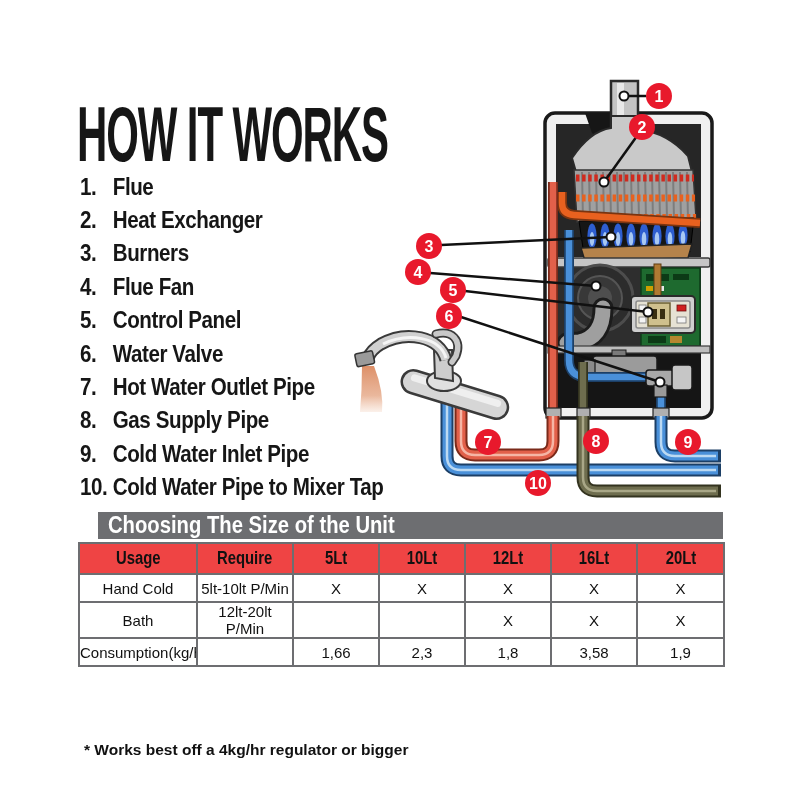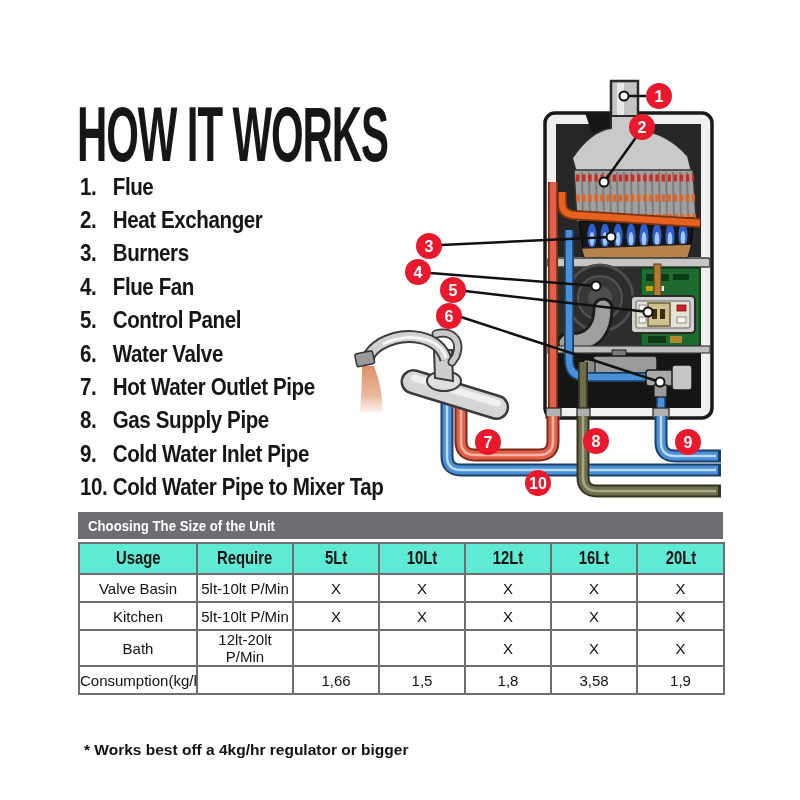--- a/index.html
+++ b/index.html
@@ -18,27 +18,27 @@
     display:flex; align-items:center; height:33.4px;
     font-size:24.5px; font-weight:700; letter-spacing:-0.5px; white-space:nowrap;
     transform:scaleX(0.84); transform-origin:0 50%; color:#161616;
   }
   .part .num { width:39px; flex:0 0 39px; }
   #diagram { position:absolute; left:300px; top:70px; width:500px; height:445px; }
 
   .size-table-wrap { position:absolute; left:78px; top:512px; width:645px; }
   .tbl-title {
     background:#6d6e71; color:#fff; height:27px; line-height:27px;
-    padding-left:10px; font-size:15px; font-weight:700;
+    padding-left:10px; font-size:23px; font-weight:700;margin-left:20px;
   }
   .cond { display:inline-block; transform:scaleX(0.88); transform-origin:0 50%; white-space:nowrap; }
   .condc { display:inline-block; transform:scaleX(0.85); white-space:nowrap; }
   table { border-collapse:collapse; width:645px; margin-top:3px; table-layout:fixed; }
   th, td { border:2.5px solid #6d6e71; text-align:center; padding:0; overflow:hidden; }
-  th { height:29px; font-size:17.5px; font-weight:700; background:#5eead4;text-align:center; }
+  th { height:29px; font-size:17.5px; font-weight:700; background:#ef4444;text-align:center; }
   td { height:26px; font-size:15px; font-weight:400; background:#fff; }
   .footnote { position:absolute; left:84px; top:741px; font-size:15.5px; font-weight:700; }
 </style>
 </head>
 <body>
 
 <div class="title">HOW IT WORKS</div>
 
 <div class="parts">
   <div class="part">
@@ -342,51 +342,42 @@
         <th><span class="condc">Require</span></th>
         <th><span class="condc">5Lt</span></th>
         <th><span class="condc">10Lt</span></th>
         <th><span class="condc">12Lt</span></th>
         <th><span class="condc">16Lt</span></th>
         <th><span class="condc">20Lt</span></th>
       </tr>
     </thead>
     <tbody>
       <tr>
-        <td>Valve Basin</td>
-          <td>5lt-10lt P/Min</td>
-          <td>X</td>
-          <td>X</td>
-          <td>X</td>
-          <td>X</td>
-          <td>X</td>
-      </tr>
-      <tr>
-        <td>Kitchen</td>
+        <td>Hand Cold</td>
           <td>5lt-10lt P/Min</td>
           <td>X</td>
           <td>X</td>
           <td>X</td>
           <td>X</td>
           <td>X</td>
       </tr>
       <tr>
         <td>Bath</td>
           <td>12lt-20lt P/Min</td>
           <td></td>
           <td></td>
           <td>X</td>
           <td>X</td>
           <td>X</td>
       </tr>
       <tr>
         <td>Consumption(kg/hr)</td>
           <td></td>
           <td>1,66</td>
-          <td>1,5</td>
+          <td>2,3</td>
           <td>1,8</td>
           <td>3,58</td>
           <td>1,9</td>
       </tr>
     </tbody>
   </table>
 </div>
 
 <div class="footnote">* Works best off a 4kg/hr regulator or bigger</div>
 

